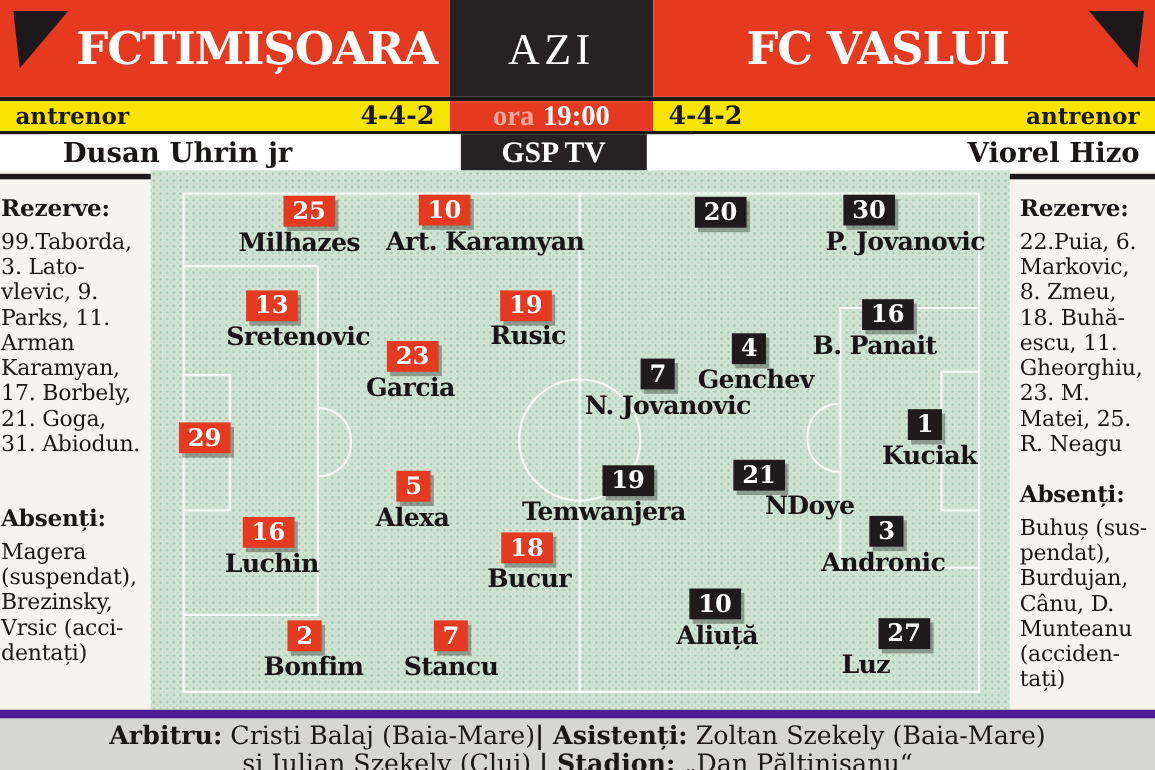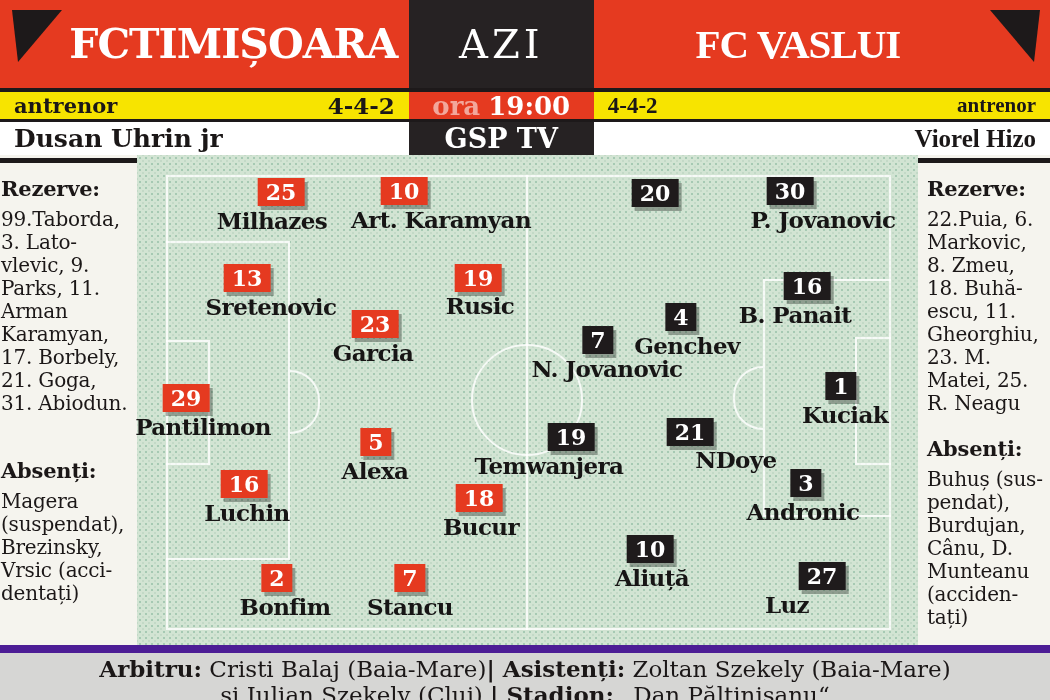--- a/index.html
+++ b/index.html
@@ -6,42 +6,42 @@
   .canvas{
     position:relative; width:1050px; height:700px; overflow:hidden;
     background:#ffffff;
     font-family:"DejaVu Serif","Liberation Serif",serif;
     color:#1b1717;
   }
   
   .row{display:flex; width:1050px;}
   .row1{height:88px;}
   .cell-home,.cell-away{width:413px;}
-  .cell-away{width:461px;font-family:Liberation Serif, serif;}
-  .cell-center{width:187px;}
+  .cell-away{width:461px;}
+  .cell-center{width:187px;font-family:Liberation Serif, serif;}
   .team-banner{position:relative; background:#e53a20; display:flex; align-items:center; justify-content:center;}
   .team-banner .title{color:#fff; font-weight:bold; font-size:41px; letter-spacing:-1px; white-space:nowrap;}
   .banner-home .title{padding-left:58px;}
   .banner-away .title{padding-right:48px;}
   .tri{position:absolute; width:50px; height:52px; background:#1d191a; top:10px;}
   .tri-left{left:12px; clip-path:polygon(0 0,100% 0,12% 100%);}
   .tri-right{right:10px; clip-path:polygon(0 0,100% 0,88% 100%);}
   .azi-box{background:#262223; display:flex; align-items:center; justify-content:center;}
   .azi-box .azi{color:#fff; font-size:40px; letter-spacing:4px;}
   .divider1{height:4px; background:#1d191a;}
   .divider2{height:3px; background:#1d191a;}
   .row2{height:27px;}
   .strip-yellow{background:#f7e400; display:flex; align-items:center; justify-content:space-between; padding:0 14px; box-sizing:border-box; font-weight:bold;}
   .strip-yellow .lbl{font-size:21px;}
   .strip-yellow .formation{font-size:23px;}
   .strip-red{background:#e53a20; display:flex; align-items:center; justify-content:center; font-weight:bold; font-size:26px; white-space:nowrap;}
   .strip-red .ora{color:#f2a79b; margin-right:8px;}
   .strip-red .time{color:#fff;}
   .row3{height:33px;}
-  .coach-cell{background:#fff; display:flex; align-items:center; font-weight:bold; font-size:25px; box-sizing:border-box;}
+  .coach-cell{background:#fff; display:flex; align-items:center; font-weight:bold; font-size:25px; box-sizing:border-box;margin-left:43px;}
   .coach-home{padding-left:14px;}
   .coach-away{justify-content:flex-end; padding-right:14px;}
   .tv-box{background:#262223; display:flex; align-items:center; justify-content:center; color:#fff; font-weight:bold; font-size:27px;}
   
   .main{position:relative; display:flex; height:490px;}
   .sideline{position:absolute; top:3px; height:5px; background:#1d191a; z-index:6;}
   .sideline-left{left:0; width:137px;}
   .sideline-right{right:0; width:132px;}
   .sidebar{background:#f5f4ee; box-sizing:border-box; padding-top:22px; font-size:20px; line-height:23px; letter-spacing:-0.2px;}
   .sidebar-left{width:137px; padding-left:1px; padding-right:3px;}
@@ -168,21 +168,20 @@
         <div class="pname" style="left: 135px; top: 52px;">Milhazes</div>
         <div class="badge" style="left: 267px; top: 36px; background: rgb(229, 58, 32);">10</div>
         <div class="pname" style="left: 304px; top: 51px;">Art. Karamyan</div>
         <div class="badge" style="left: 110px; top: 123px; background: rgb(229, 58, 32);">13</div>
         <div class="pname" style="left: 134px; top: 138px;">Sretenovic</div>
         <div class="badge" style="left: 341px; top: 123px; background: rgb(229, 58, 32);">19</div>
         <div class="pname" style="left: 343px; top: 137px;">Rusic</div>
         <div class="badge" style="left: 238px; top: 169px; background: rgb(229, 58, 32);">23</div>
         <div class="pname" style="left: 236px; top: 184px;">Garcia</div>
         <div class="badge" style="left: 49px; top: 243px; background: rgb(229, 58, 32);">29</div>
-        <div class="pname" style="left: 66px; top: 258px;">Pantilimon</div>
         <div class="badge" style="left: 239px; top: 287px; background: rgb(229, 58, 32);">5</div>
         <div class="pname" style="left: 238px; top: 302px;">Alexa</div>
         <div class="badge" style="left: 107px; top: 329px; background: rgb(229, 58, 32);">16</div>
         <div class="pname" style="left: 110px; top: 344px;">Luchin</div>
         <div class="badge" style="left: 342px; top: 343px; background: rgb(229, 58, 32);">18</div>
         <div class="pname" style="left: 344px; top: 358px;">Bucur</div>
         <div class="badge" style="left: 140px; top: 423px; background: rgb(229, 58, 32);">2</div>
         <div class="pname" style="left: 148px; top: 438px;">Bonfim</div>
         <div class="badge" style="left: 273px; top: 423px; background: rgb(229, 58, 32);">7</div>
         <div class="pname" style="left: 273px; top: 438px;">Stancu</div>

